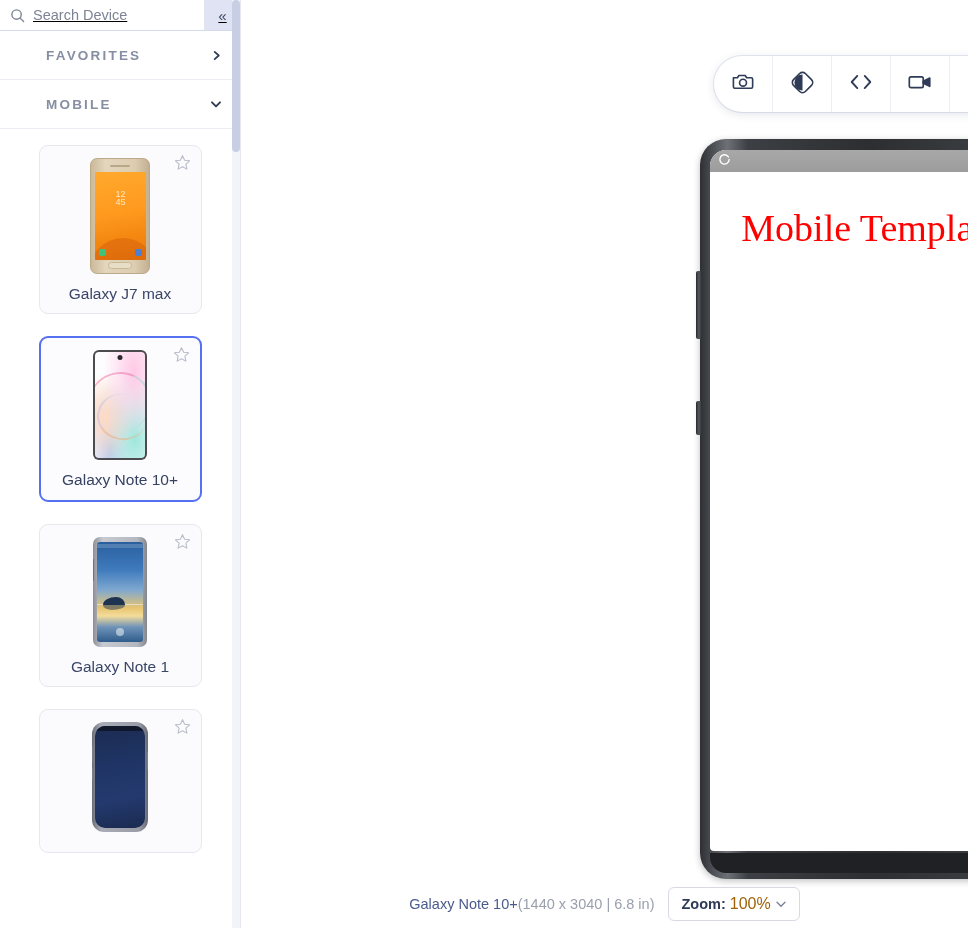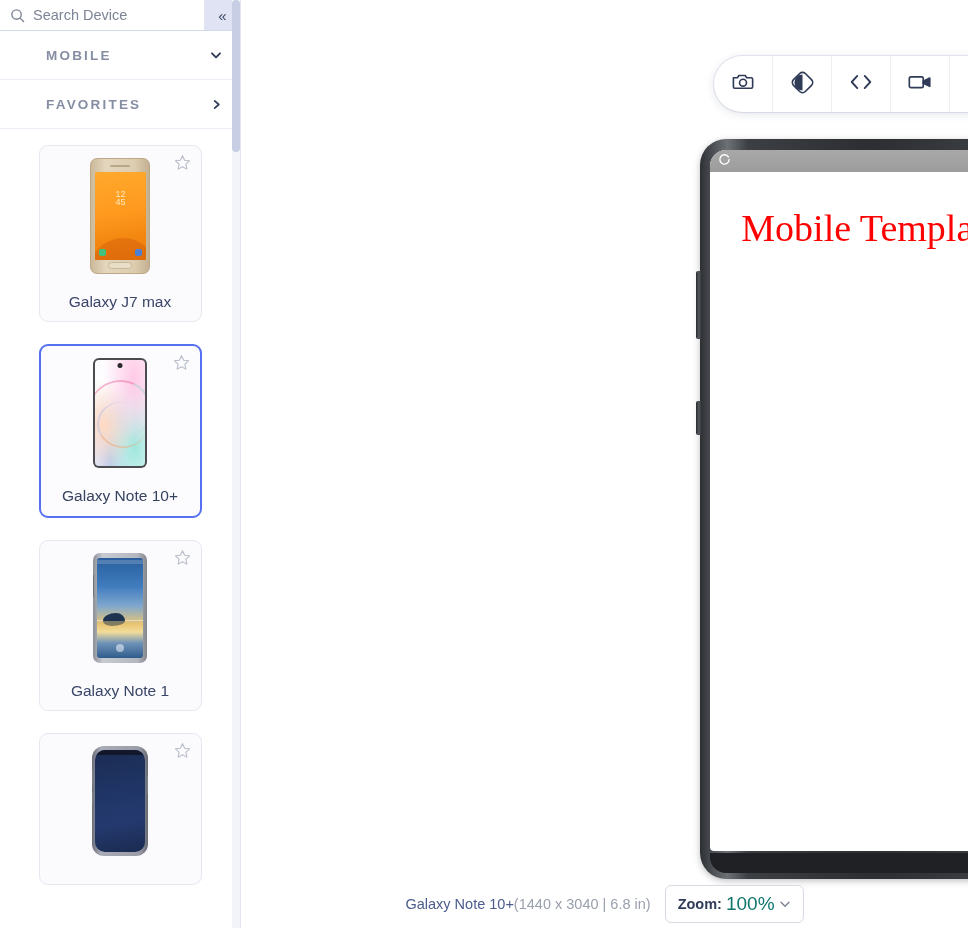--- a/index.html
+++ b/index.html
@@ -17,20 +17,21 @@
     width: 241px; height: 928px;
     background: #ffffff;
     border-right: 1px solid #e4e7f2;
     display: flex; flex-direction: column;
   }
   .search-row {
     height: 31px; min-height: 31px;
     background: #dfe3f3;
     display: flex; align-items: stretch;
     border-bottom: 1px solid #d4d9ee;
+    text-decoration: underline;
   }
   .search-box {
     flex: 1;
     background: #ffffff;
     display: flex; align-items: center;
     gap: 8px; padding: 0 10px;
     border-right: 1px solid #e2e5f0;
   }
   .search-box svg { display: block; }
   .search-input {
@@ -81,21 +82,21 @@
   }
   .device-card.selected {
     border: 2px solid #5570f1;
     background: #fcfcff;
   }
   .star {
     position: absolute; top: 8px; right: 10px;
     color: #b9bdc9; line-height: 1;
   }
   .device-name {
-    margin-top: 18px;
+    margin-top: 10px;
     font-size: 15.5px; color: #3a4668;
     text-align: center; line-height: 1.25;
     max-width: 140px;
   }
   .device-card.selected .device-name { color: #36425f; }
 
   
   .thumb { position: relative; }
   .thumb .body {
     position: relative; overflow: hidden;
@@ -314,21 +315,21 @@
   }
   .dev-info { font-size: 14.5px; }
   .dev-info .nm { color: #4a5b8c; }
   .dev-info .res { color: #9aa0ad; margin-top: 10px; }
   .zoom-select {
     display: flex; align-items: center; gap: 4px;
     border: 1px solid #d7dae3; border-radius: 6px;
     padding: 7px 12px; background: #fff; cursor: pointer;
   }
   .zoom-select .lbl { font-size: 14.5px; font-weight: bold; color: #2f3b57; }
-  .zoom-select .val { font-size: 19px; color: #0f766e; }
+  .zoom-select .val { font-size: 16px; color: #a16207; }
   .zoom-select .cv { color: #7b8294; display:flex; align-items:center; }
 </style>
 </head>
 <body>
 
 <div id="app">
 
   <div id="sidebar">
 
     <div class="search-row">
@@ -340,33 +341,33 @@
           </svg>
         </span>
         <input class="search-input" type="text" placeholder="Search Device" style="">
       </div>
       <div class="collapse-btn">
         <span>«</span>
       </div>
     </div>
 
     <div class="section-header">
+      <span class="title">FAVORITES</span>
+      <span class="chev">
+        <svg width="11" height="11" viewBox="0 0 12 12" fill="none" stroke="#2f3b57" stroke-width="1.9" stroke-linecap="round" stroke-linejoin="round">
+            <polyline points="4,2 8.5,6 4,10"></polyline>
+          </svg>
+      </span>
+    </div>
+
+    <div class="section-header">
       <span class="title">MOBILE</span>
       <span class="chev">
         <svg width="12" height="12" viewBox="0 0 12 12" fill="none" stroke="#2f3b57" stroke-width="1.9" stroke-linecap="round" stroke-linejoin="round">
             <polyline points="2,4.3 6,8.3 10,4.3"></polyline>
-          </svg>
-      </span>
-    </div>
-
-    <div class="section-header">
-      <span class="title">FAVORITES</span>
-      <span class="chev">
-        <svg width="11" height="11" viewBox="0 0 12 12" fill="none" stroke="#2f3b57" stroke-width="1.9" stroke-linecap="round" stroke-linejoin="round">
-            <polyline points="4,2 8.5,6 4,10"></polyline>
           </svg>
       </span>
     </div>
 
     <div id="device-scroll">
       <div class="device-list">
 
         <div class="device-card">
           <span class="star">
             <svg width="17" height="17" viewBox="0 0 20 20" fill="none" stroke="#b9bdc9" stroke-width="1.3" stroke-linejoin="round">

